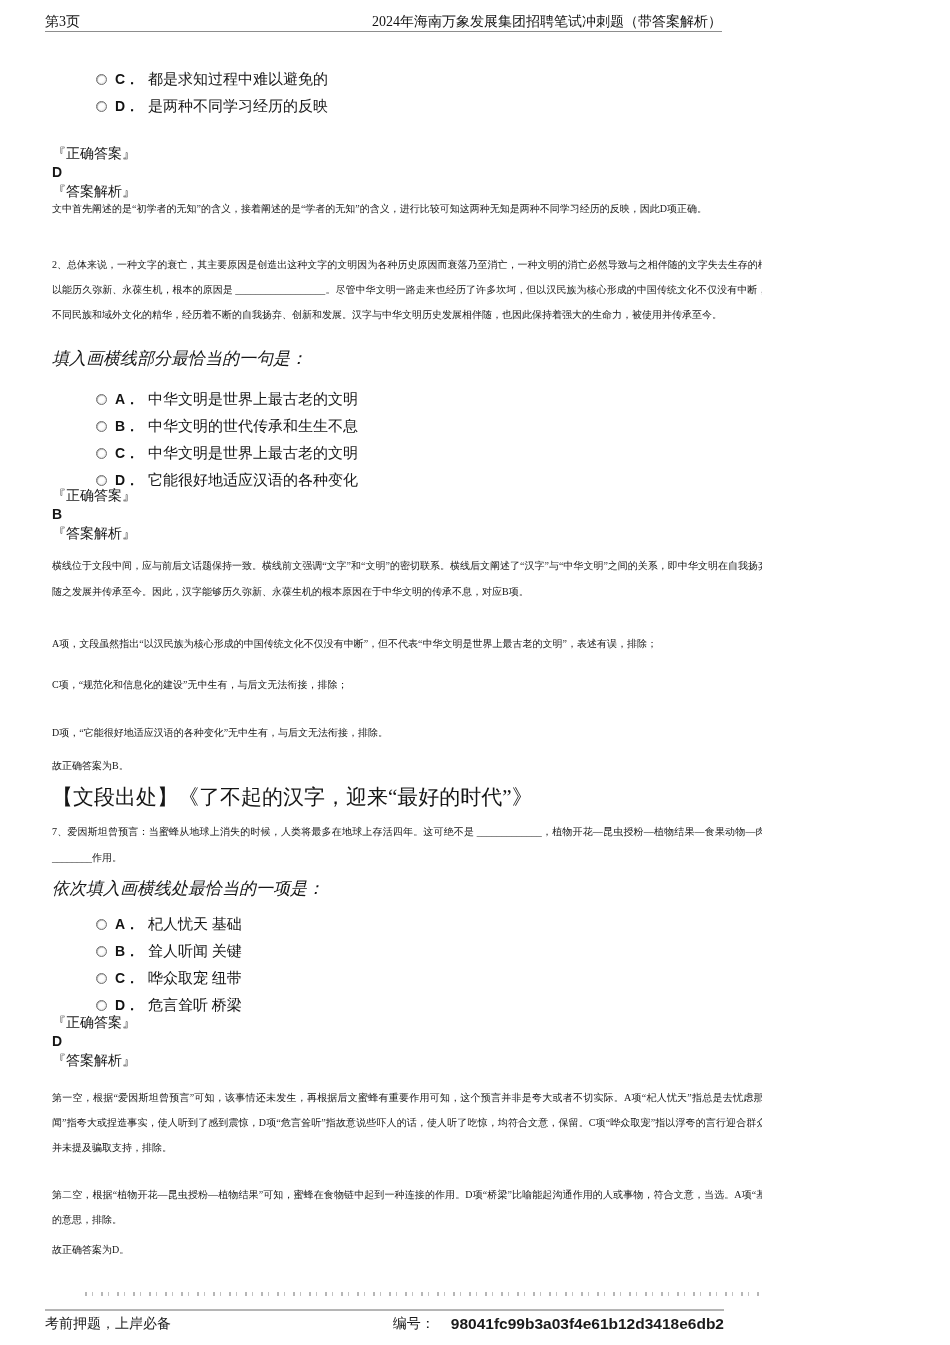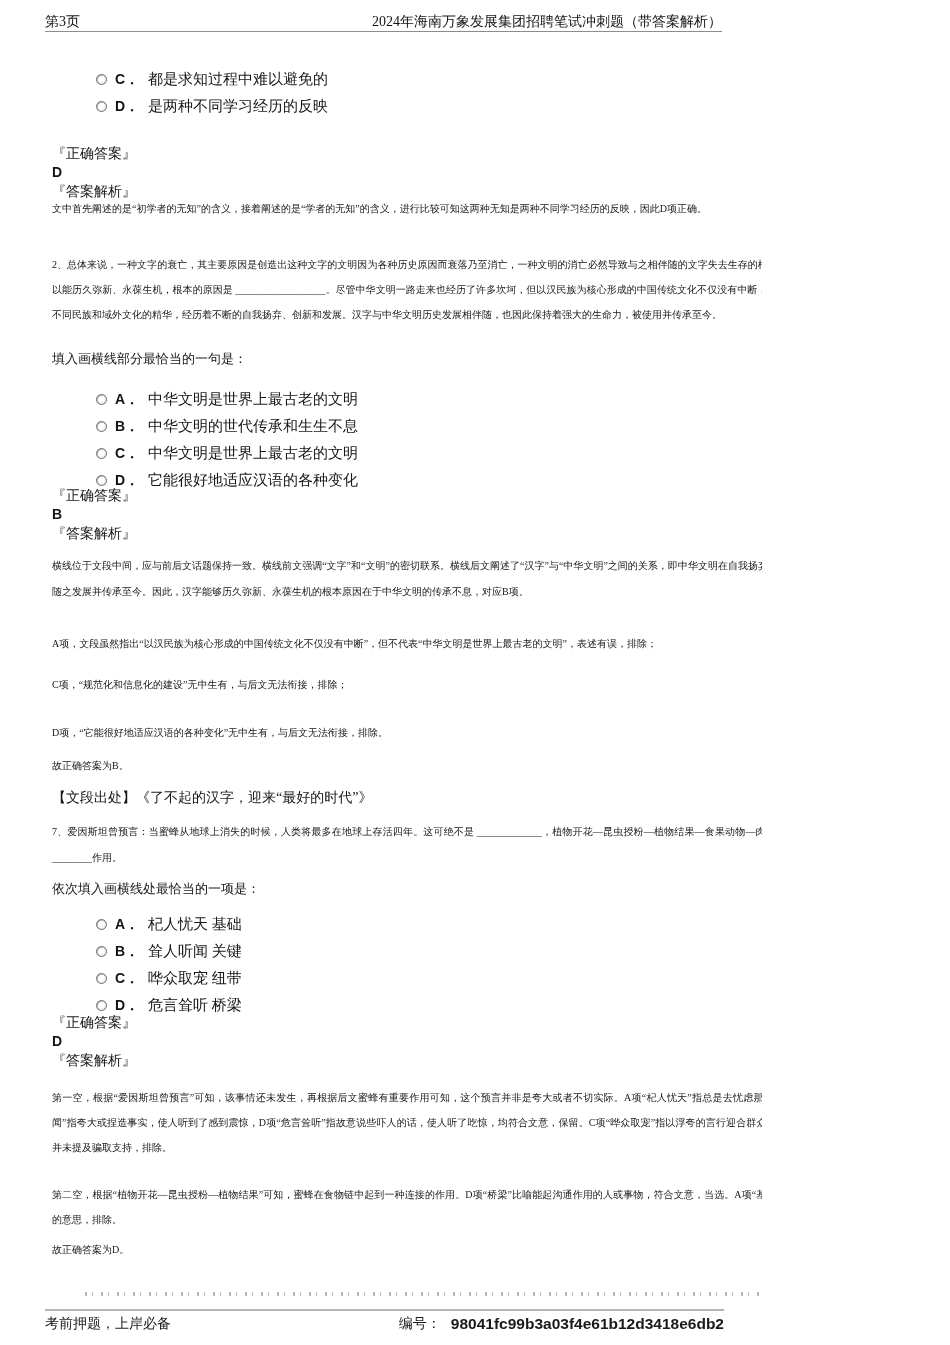--- a/index.html
+++ b/index.html
@@ -6,38 +6,38 @@
   .page{position:relative;width:762px;height:1345px;background:#ffffff;overflow:hidden;
         font-family:"Liberation Serif","DejaVu Serif",serif;color:#161616;}
   
   .hdr{position:absolute;top:13px;left:45px;right:40px;display:flex;
        justify-content:space-between;font-size:14px;color:#121212;}
   .hdr-rule{position:absolute;top:31px;left:45px;right:40px;border-top:1px solid #8d8d8d;height:0;}
   .ftr-rule{position:absolute;top:1309px;left:45px;right:38px;border-top:2px solid #b5b5b5;height:0;}
   .ftr{position:absolute;top:1315px;left:45px;right:38px;display:flex;
        justify-content:space-between;align-items:baseline;font-size:14px;color:#1a1a1a;}
   .serial{font-family:"Liberation Sans","DejaVu Sans",sans-serif;font-size:15.5px;font-weight:700;}
-  .serial-wrap{display:flex;align-items:flex-end;gap:10px;}
+  .serial-wrap{display:flex;align-items:flex-end;gap:16px;}
   
   .blk{position:absolute;left:52px;width:856px;}
   .para{font-size:10px;line-height:26px;text-align:justify;}
   .lh25{line-height:25px;}
-  .prompt{font-size:13px;line-height:25px;}
+  .prompt{font-size:17px;line-height:25px;font-style:italic;}
   
   .opt-row{display:flex;align-items:center;height:27px;}
   .radio{flex:0 0 auto;width:9px;height:9px;margin-left:44px;border-radius:50%;
          border:1px solid #6f6f6f;background:radial-gradient(circle at 35% 35%,#ffffff 45%,#d9d9d9);
          box-shadow:inset 0.5px 0.5px 1px rgba(0,0,0,0.45);}
   .opt-letter{margin-left:8px;width:33px;font-family:"Liberation Sans","DejaVu Sans",sans-serif;
               font-weight:700;font-size:14px;color:#121212;}
   .opt-text{font-size:15px;}
   
   .ans{font-size:14px;line-height:19px;}
   .ans .letter{font-family:"Liberation Sans","DejaVu Sans",sans-serif;font-weight:600;font-size:14px;}
-  .src{font-size:14px;line-height:25px;}
+  .src{font-size:21px;line-height:25px;}
   
   .clipped{position:absolute;top:1292px;left:85px;width:795px;height:4px;opacity:.65;
            background:repeating-linear-gradient(to right,#8f8f8f 0 2px,transparent 2px 7px,
                       #9f9f9f 7px 8px,transparent 8px 16px);}
 </style>
 </head>
 <body>
 
 <div class="page">
 

